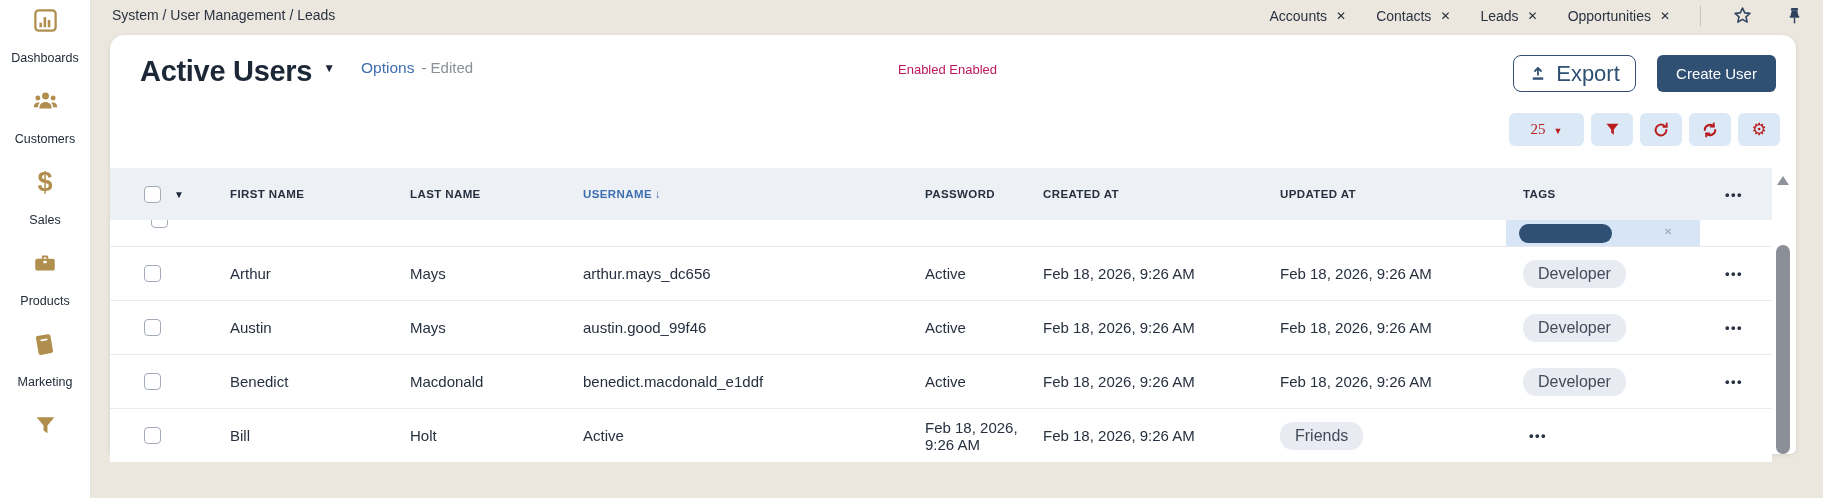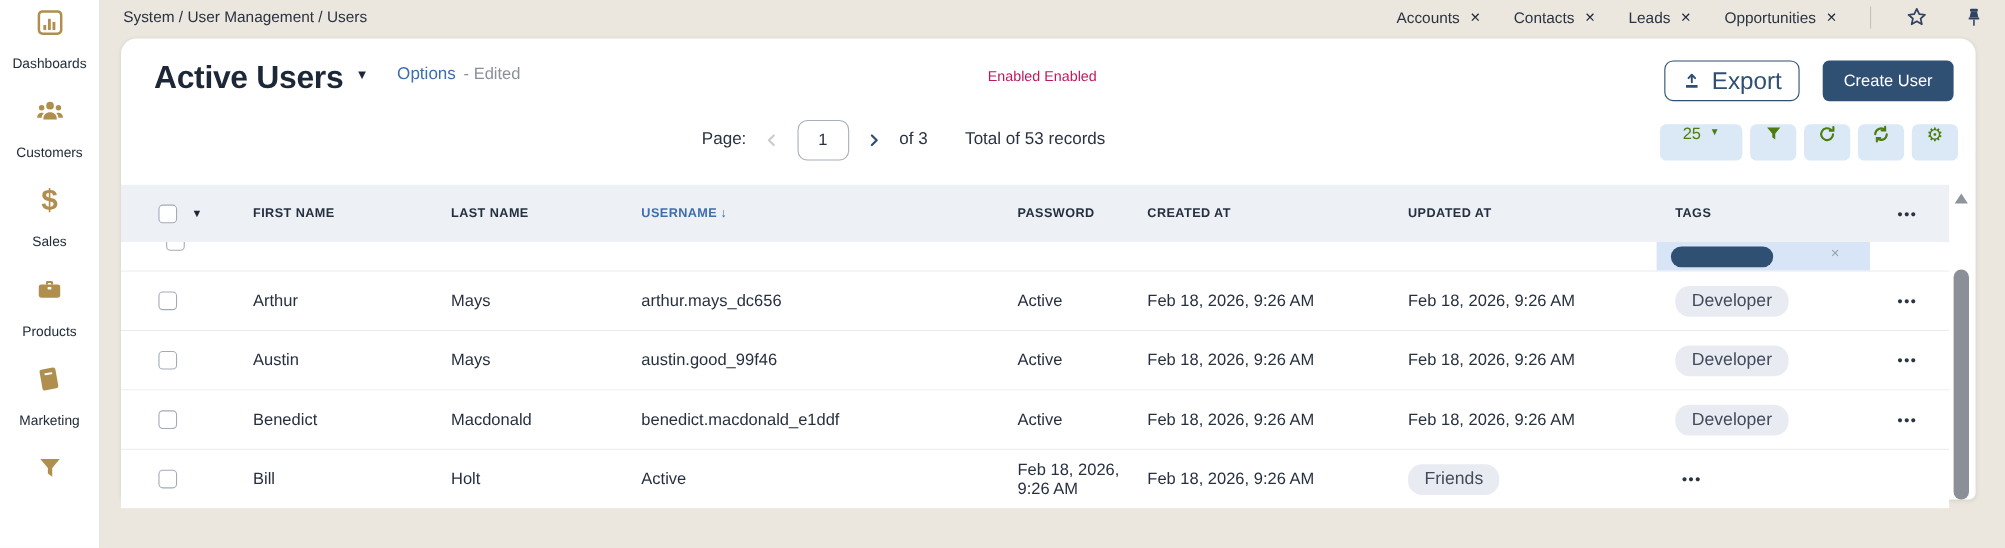--- a/index.html
+++ b/index.html
@@ -47,22 +47,22 @@
   .pager { position:absolute; left:528px; top:72px; height:40px; display:flex; align-items:center; gap:12px; }
   .pager-label { font-size:15.5px; color:#2a3342; }
   .chev { width:22px; height:22px; display:flex; align-items:center; justify-content:center; cursor:pointer; }
   .chev.disabled { color:#c8ccd4; cursor:default; }
   .chev.active { color:#2d4d71; }
   .page-input { width:47px; height:37px; border:1px solid #a8b0bc; border-radius:9px;
     text-align:center; font-size:15px; color:#27303f; font-family:inherit; background:#fff; }
   .of-label { font-size:15.5px; color:#2a3342; }
   .total-label { font-size:15.5px; color:#2a3342; margin-left:22px; }
   .controls { position:absolute; right:16px; top:78px; display:flex; gap:7px; }
-  .ctl { height:33px; background:#dbe8f6; border-radius:6px; color:#4d7c0f;
-    display:flex; align-items:flex-start; justify-content:center; cursor:pointer; }
+  .ctl { height:33px; background:#dbe8f6; border-radius:6px; color:#b91c1c;
+    display:flex; align-items:center; justify-content:center; cursor:pointer;font-family:Liberation Serif, serif; }
   .ctl.size { width:75px; gap:8px; font-size:15px; }
   .ctl.square { width:42px; }
   .ctl .mini-caret { font-size:9px; margin-top:2px; }
   .gear-glyph { font-size:17px; }
 
   
   .tgrid { display:grid; grid-template-columns:34px 30px 56px 180px 173px 342px 118px 237px 243px 196px 1fr;
     align-items:center; }
   .thead { position:absolute; left:0; top:133px; width:1662px; height:52px; background:#edf1f6; }
   .th { font-size:11.5px; font-weight:bold; color:#252f3e; letter-spacing:.4px; }
@@ -92,21 +92,21 @@
     border-left:6px solid transparent; border-right:6px solid transparent; border-bottom:9px solid #8f949c; cursor:pointer; }
   .vscroll-thumb { position:absolute; left:2px; top:77px; width:14px; height:209px;
     background:#8b9098; border-radius:7px; cursor:grab; }
 
   svg { display:block; }
 </style>
 </head>
 <body>
 
 <div class="topbar">
-  <div class="breadcrumb">System / User Management / Users</div>
+  <div class="breadcrumb">System / User Management / Leads</div>
   <div class="tabstrip">
     <div class="tab">
       <span>Accounts</span>
       <span class="x">✕</span>
     </div>
     <div class="tab">
       <span>Contacts</span>
       <span class="x">✕</span>
     </div>
     <div class="tab">
@@ -212,36 +212,20 @@
           <path d="M5 16.5h14v3.2H5z" fill="currentColor" stroke="none"></path>
         </svg>
       </span>
       <span>Export</span>
     </div>
     <div class="btn-create">
       <span>Create User</span>
     </div>
   </div>
 
-  <div class="pager">
-    <span class="pager-label">Page:</span>
-    <span class="chev disabled">
-      <svg width="15" height="15" viewBox="0 0 24 24" fill="none" stroke="currentColor" stroke-width="3.2" stroke-linecap="round" stroke-linejoin="round">
-          <path d="M15 5l-7 7 7 7"></path>
-        </svg>
-    </span>
-    <input class="page-input" value="1" style="">
-    <span class="chev active">
-      <svg width="15" height="15" viewBox="0 0 24 24" fill="none" stroke="currentColor" stroke-width="3.2" stroke-linecap="round" stroke-linejoin="round">
-          <path d="M9 5l7 7-7 7"></path>
-        </svg>
-    </span>
-    <span class="of-label">of 3</span>
-    <span class="total-label">Total of 53 records</span>
-  </div>
 
   <div class="controls">
     <div class="ctl size">
       <span>25</span>
       <span class="mini-caret">▼</span>
     </div>
     <div class="ctl square">
       <span>
         <svg width="17" height="17" viewBox="0 0 24 24" fill="currentColor">
             <path d="M3.5 4h17l-6.6 8v7.5l-3.8-2.8V12z"></path>

